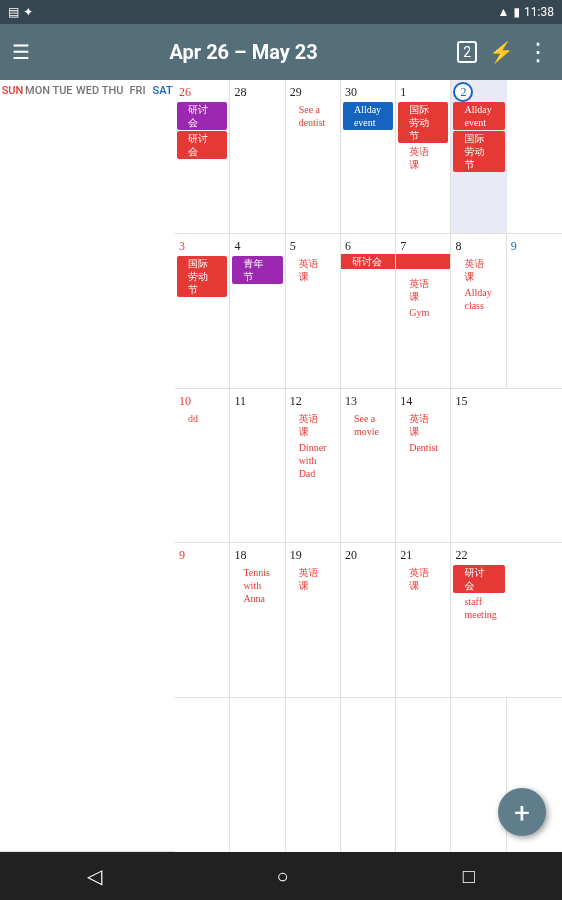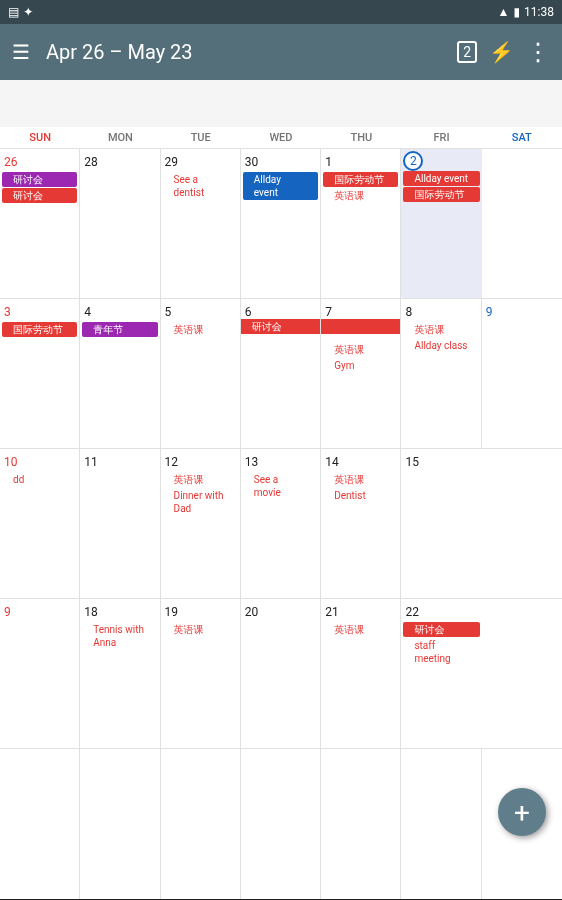--- a/index.html
+++ b/index.html
@@ -32,40 +32,40 @@
       background: #546e7a;
       display: flex;
       align-items: center;
       padding: 0 12px;
       gap: 16px;
     }
     .top-bar .title {
       color: white;
       font-size: 20px;
       flex: 1;
-      font-weight: 400;
+      font-weight: 700;
+      text-align: center;
     }
     .top-bar .icons {
       display: flex;
       gap: 12px;
       align-items: center;
     }
     .top-bar .icons span {
       color: white;
       font-size: 20px;
       cursor: pointer;
     }
 
     
     .calendar {
       display: flex;
-      flex-direction: column;
+      flex-direction: row;
       height: calc(900px - 24px - 56px - 48px);
       background: white;
-      margin-top: 47px;
     }
 
     
     .day-headers {
       display: grid;
       grid-template-columns: repeat(7, 1fr);
       border-bottom: 1px solid #e0e0e0;
       background: white;
     }
     .day-header {
@@ -90,20 +90,21 @@
       border-bottom: 1px solid #e0e0e0;
     }
     .calendar-week:last-child { border-bottom: none; }
 
     .calendar-cell {
       border-right: 1px solid #e0e0e0;
       padding: 2px;
       min-height: 0;
       overflow: hidden;
       position: relative;
+      font-family: Liberation Serif, serif;
     }
     .calendar-cell:last-child { border-right: none; }
 
     .date-num {
       font-size: 12px;
       color: #212121;
       line-height: 1.4;
       padding: 1px 2px;
       display: inline-block;
     }

